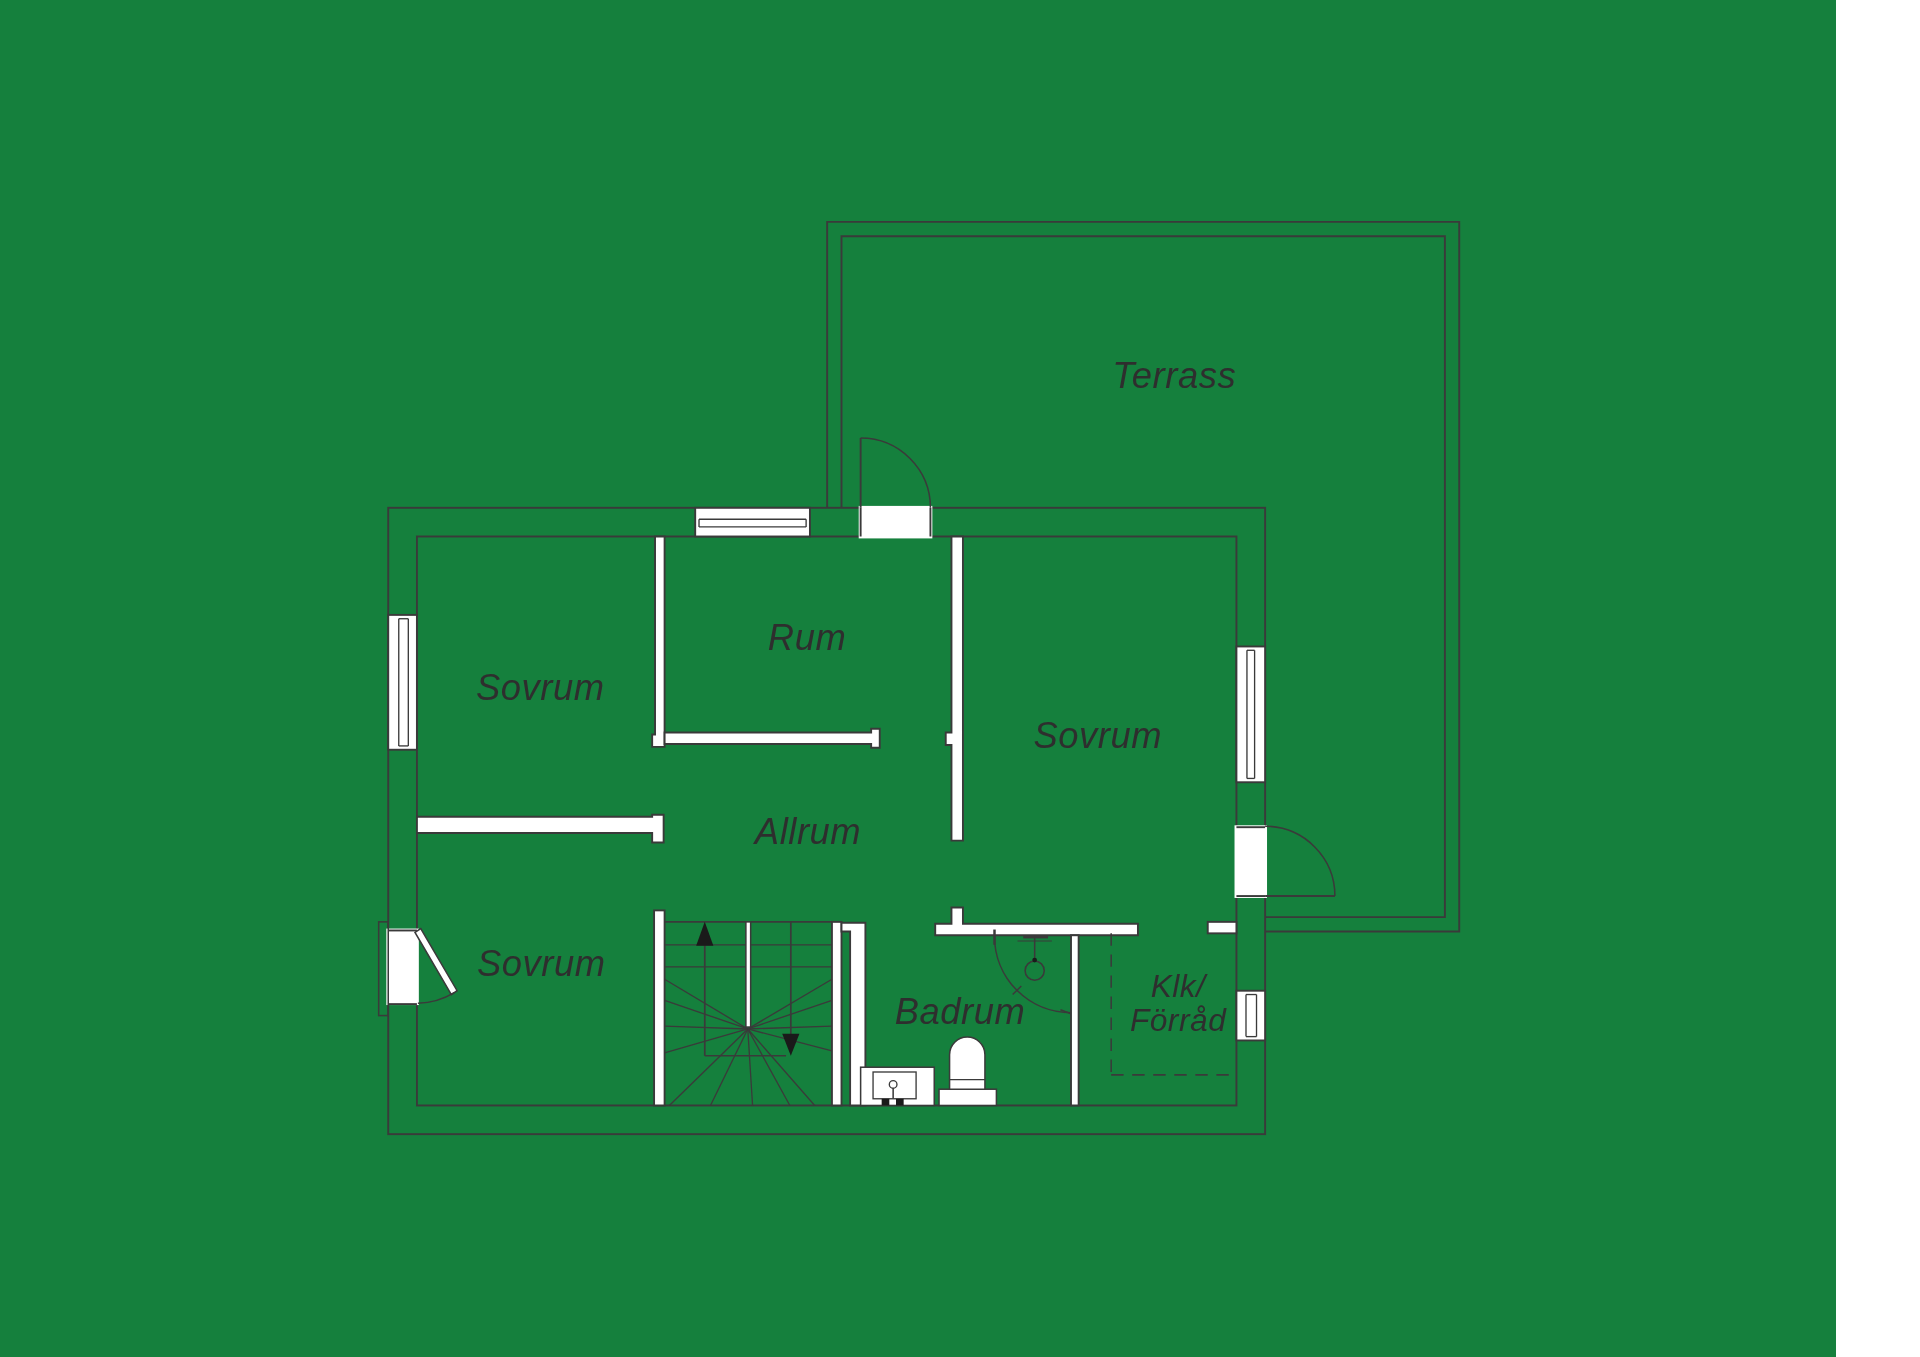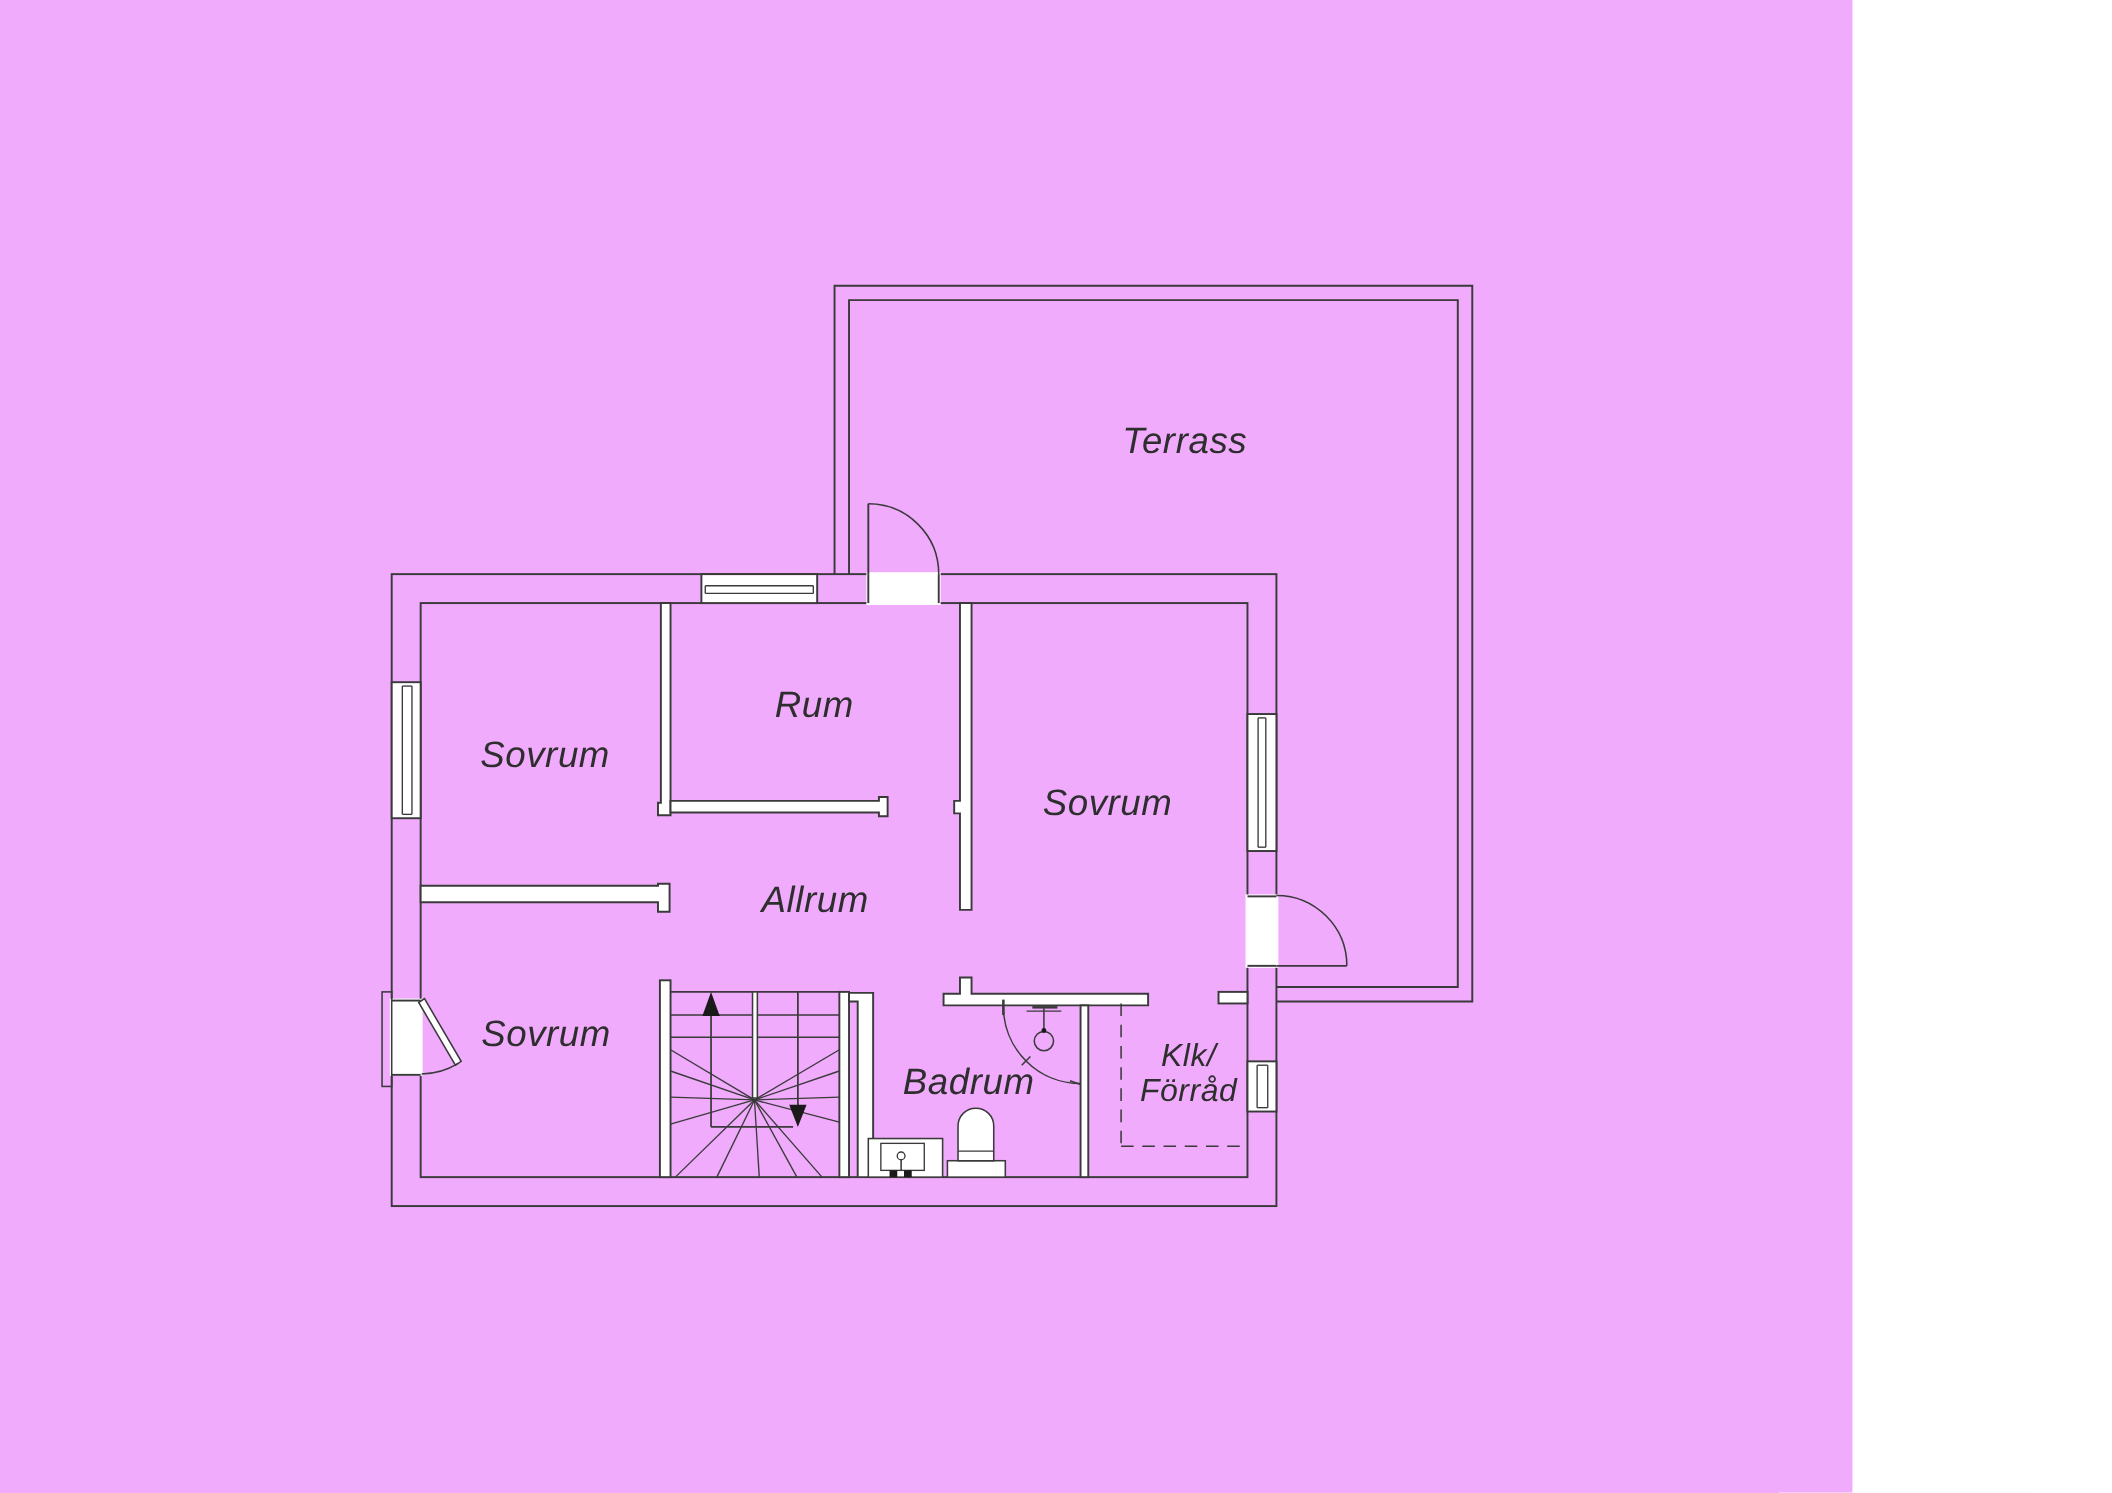--- a/index.html
+++ b/index.html
@@ -1,16 +1,16 @@
 <!DOCTYPE html>
 <html><head>
 <meta charset="utf-8">
 <style>
   html,body{margin:0;padding:0;background:#ffffff;}
-  .stage{position:relative;width:1684px;height:1357px;background:#f0abfc;overflow:hidden;text-align:center;}
+  .stage{position:relative;width:1836px;height:1357px;background:#15803d;overflow:hidden;text-align:center;}
   svg{display:block;width:100%;height:100%;}
   .room-label{font-family:"Liberation Sans",sans-serif;font-style:italic;font-weight:300;
               fill:#2e2e2e;letter-spacing:0.6px;}
 </style>
 </head>
 <body>
 
 <div class="stage">
   <svg id="plan-svg" xmlns="http://www.w3.org/2000/svg" viewBox="0 0 1920 1357">
       <path d="M 865,500 L 865,201 L 1526,201 L 1526,943 L 1323,943" fill="none" stroke="#3a3a3a" stroke-width="2"></path>

